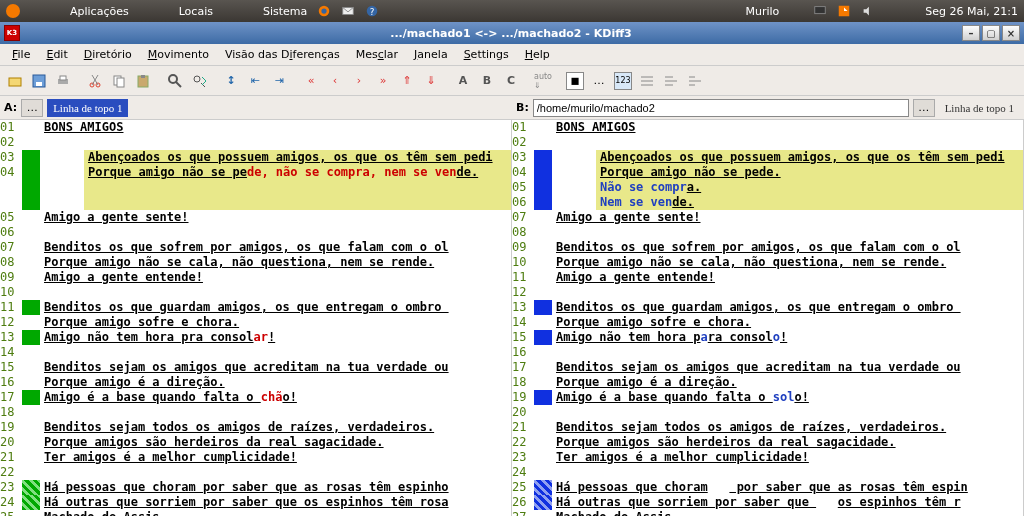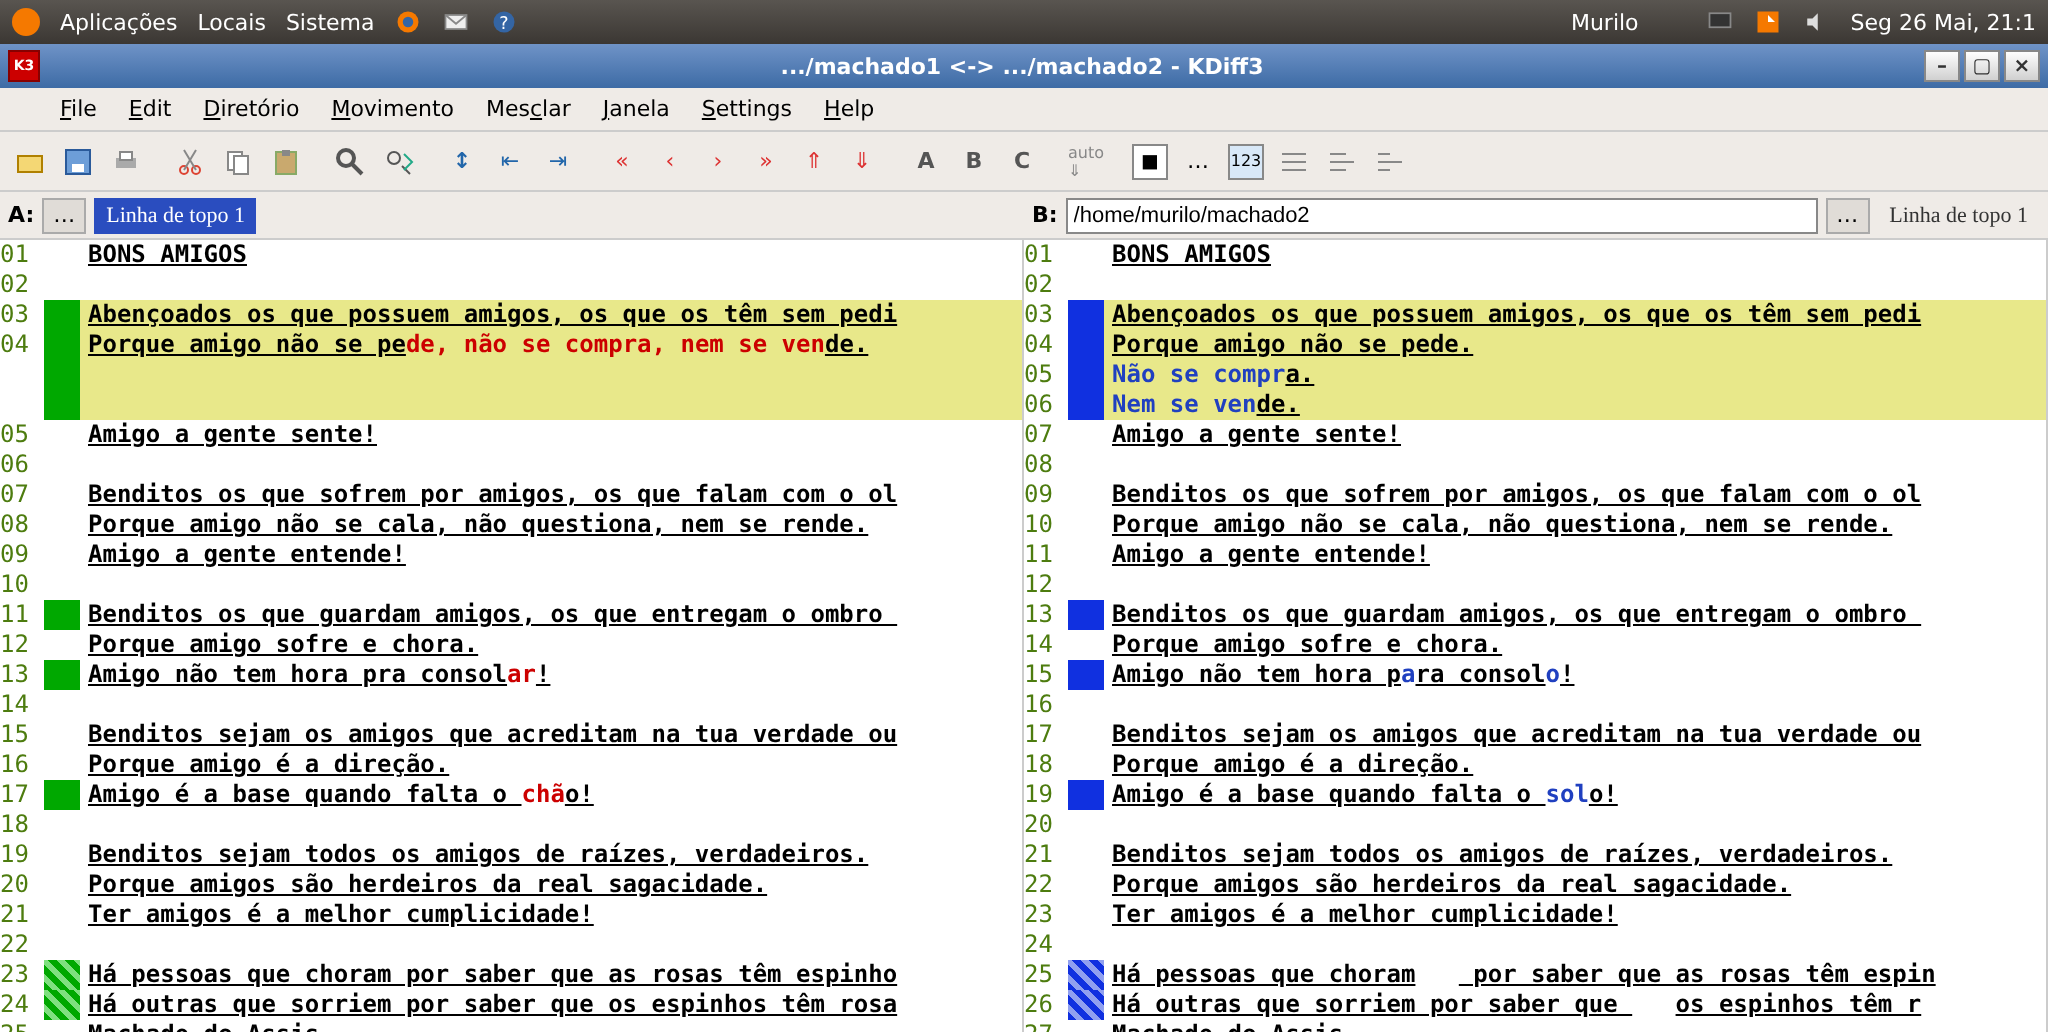--- a/index.html
+++ b/index.html
@@ -1,27 +1,27 @@
 <!DOCTYPE html>
 <html><head>
 <meta charset="utf-8">
 <style>
 * { box-sizing: border-box; margin: 0; padding: 0; }
 body { font-family: "DejaVu Sans", Arial, sans-serif; font-size: 11px; background: #fff; width: 1024px; height: 516px; overflow: hidden; }
 .gnome-panel { height: 22px; background: linear-gradient(#595550, #3b3733); color: #fff; display: flex; align-items: center; padding: 0 6px; justify-content: space-between; }
 .gnome-left, .gnome-right { display: flex; align-items: center; gap: 10px; }
-.gnome-item { cursor: pointer; }
+.gnome-item { cursor: pointer; margin-left: 40px; }
 .ubuntu-logo { width: 14px; height: 14px; background: #f57900; border-radius: 50%; display: inline-block; }
 .panel-ic { width: 14px; height: 14px; display: inline-block; }
 .titlebar { height: 22px; background: linear-gradient(#6f93c7, #3d6ba5); color: #fff; display: flex; align-items: center; justify-content: space-between; padding: 0 4px; font-weight: bold; }
 .win-icon { width: 16px; height: 16px; background: #c00; border: 1px solid #800; font-size: 7px; color: #fff; display: flex; align-items: center; justify-content: center; }
 .titlebar-center { flex: 1; text-align: center; padding-left: 40px; }
 .win-controls { display: flex; gap: 2px; }
 .win-btn { width: 18px; height: 16px; background: linear-gradient(#fefefe,#d0d0d0); border: 1px solid #888; font-size: 10px; display: flex; align-items: center; justify-content: center; color: #333; cursor: pointer; }
-.menubar { height: 22px; background: #efebe7; display: flex; align-items: center; padding: 0 24px; gap: 4px; border-bottom: 1px solid #ccc; }
+.menubar { height: 22px; background: #efebe7; display: flex; align-items: center; padding: 0 6px; gap: 4px; border-bottom: 1px solid #ccc; }
 .menu-item { padding: 2px 6px; cursor: pointer; }
 .menu-item .ul { text-decoration: underline; }
 .toolbar { height: 30px; background: #efebe7; display: flex; align-items: center; padding: 0 4px; gap: 2px; border-bottom: 1px solid #ccc; }
 .tb-btn { width: 22px; height: 22px; display: flex; align-items: center; justify-content: center; cursor: pointer; border-radius: 2px; }
 .tb-sep { width: 6px; }
 .squarebtn { width:18px; height:18px; border:1px solid #888; background:#fff; display:flex; align-items:center; justify-content:center; }
 .pathbar { height: 24px; background: #efebe7; display: flex; border-bottom: 1px solid #ccc; }
 .pathhalf { flex: 1; display: flex; align-items: center; padding: 0 4px; gap: 4px; }
 .path-label { font-weight: bold; }
 .path-input { flex: 1; height: 18px; border: 2px solid #2a4dbf; background: #fff; font-size: 11px; padding: 0 3px; }
@@ -29,21 +29,21 @@
 .path-btn { width: 22px; height: 18px; background: #e0dcd7; border: 1px solid #aaa; display: flex; align-items: center; justify-content: center; cursor: pointer; }
 .path-status { padding: 0 6px; color: #fff; background: #2a4dbf; height: 18px; display: flex; align-items: center; font-family: Liberation Serif, serif; }
 .path-status.b { color: #333; background: transparent; }
 .diffpane-container { display: flex; height: calc(516px - 22px - 22px - 22px - 30px - 24px); }
 .diffpane { flex: 1; display: flex; overflow: hidden; border-right: 1px solid #ccc; font-family: "DejaVu Sans Mono","Courier New",monospace; font-size: 12px; line-height: 15px; }
 .linenums { width: 22px; background: #fff; color: #4d7c0f; text-align: left; padding-right: 2px; white-space: pre; }
 .gutter { width: 18px; background: #fff; }
 .gut-seg { height: 15px; }
 .codelines { flex: 1; white-space: pre; overflow: hidden; }
 .codeline { height: 15px; padding-left: 4px; }
-.hl-yellow { background: #e8e88a; }
+.hl-yellow { background: #e8e88a; margin-left: 44px; }
 .bold { font-weight: bold; text-decoration: underline; }
 .diffchar-red { color: #c00; font-weight: bold; }
 .diffchar-blue { color: #2040c0; font-weight: bold; }
 .g-green { background: #00a800; }
 .g-green-hatch { background: repeating-linear-gradient(45deg,#00a800,#00a800 3px,#7fe07f 3px,#7fe07f 6px); }
 .g-blue { background: #1030e0; }
 .g-blue-hatch { background: repeating-linear-gradient(45deg,#1030e0,#1030e0 3px,#90a0f0 3px,#90a0f0 6px); }
 .swirl { width:16px; height:16px; border-radius:50%; background: conic-gradient(#7fc241,#f0d040,#e06030,#b040b0,#4060c0,#40c0c0,#7fc241); }
 </style>
 </head>
@@ -93,20 +93,21 @@
     <span class="win-btn">▢</span>
     <span class="win-btn">×</span>
   </div>
 </div>
 
 <div class="menubar">
   <span class="menu-item"><span class="ul">F</span><span>ile</span></span>
   <span class="menu-item"><span class="ul">E</span><span>dit</span></span>
   <span class="menu-item"><span class="ul">D</span><span>iretório</span></span>
   <span class="menu-item"><span class="ul">M</span><span>ovimento</span></span>
+  <span class="menu-item">Visão das D<span class="ul">i</span>ferenças</span>
   <span class="menu-item">Mes<span class="ul">c</span>lar</span>
   <span class="menu-item"><span class="ul">J</span><span>anela</span></span>
   <span class="menu-item"><span class="ul">S</span><span>ettings</span></span>
   <span class="menu-item"><span class="ul">H</span><span>elp</span></span>
 </div>
 
 <div class="toolbar">
   <span class="tb-btn">
       <svg width="16" height="16">
         <rect x="2" y="5" width="12" height="8" fill="#f4d774" stroke="#b08000"></rect>

